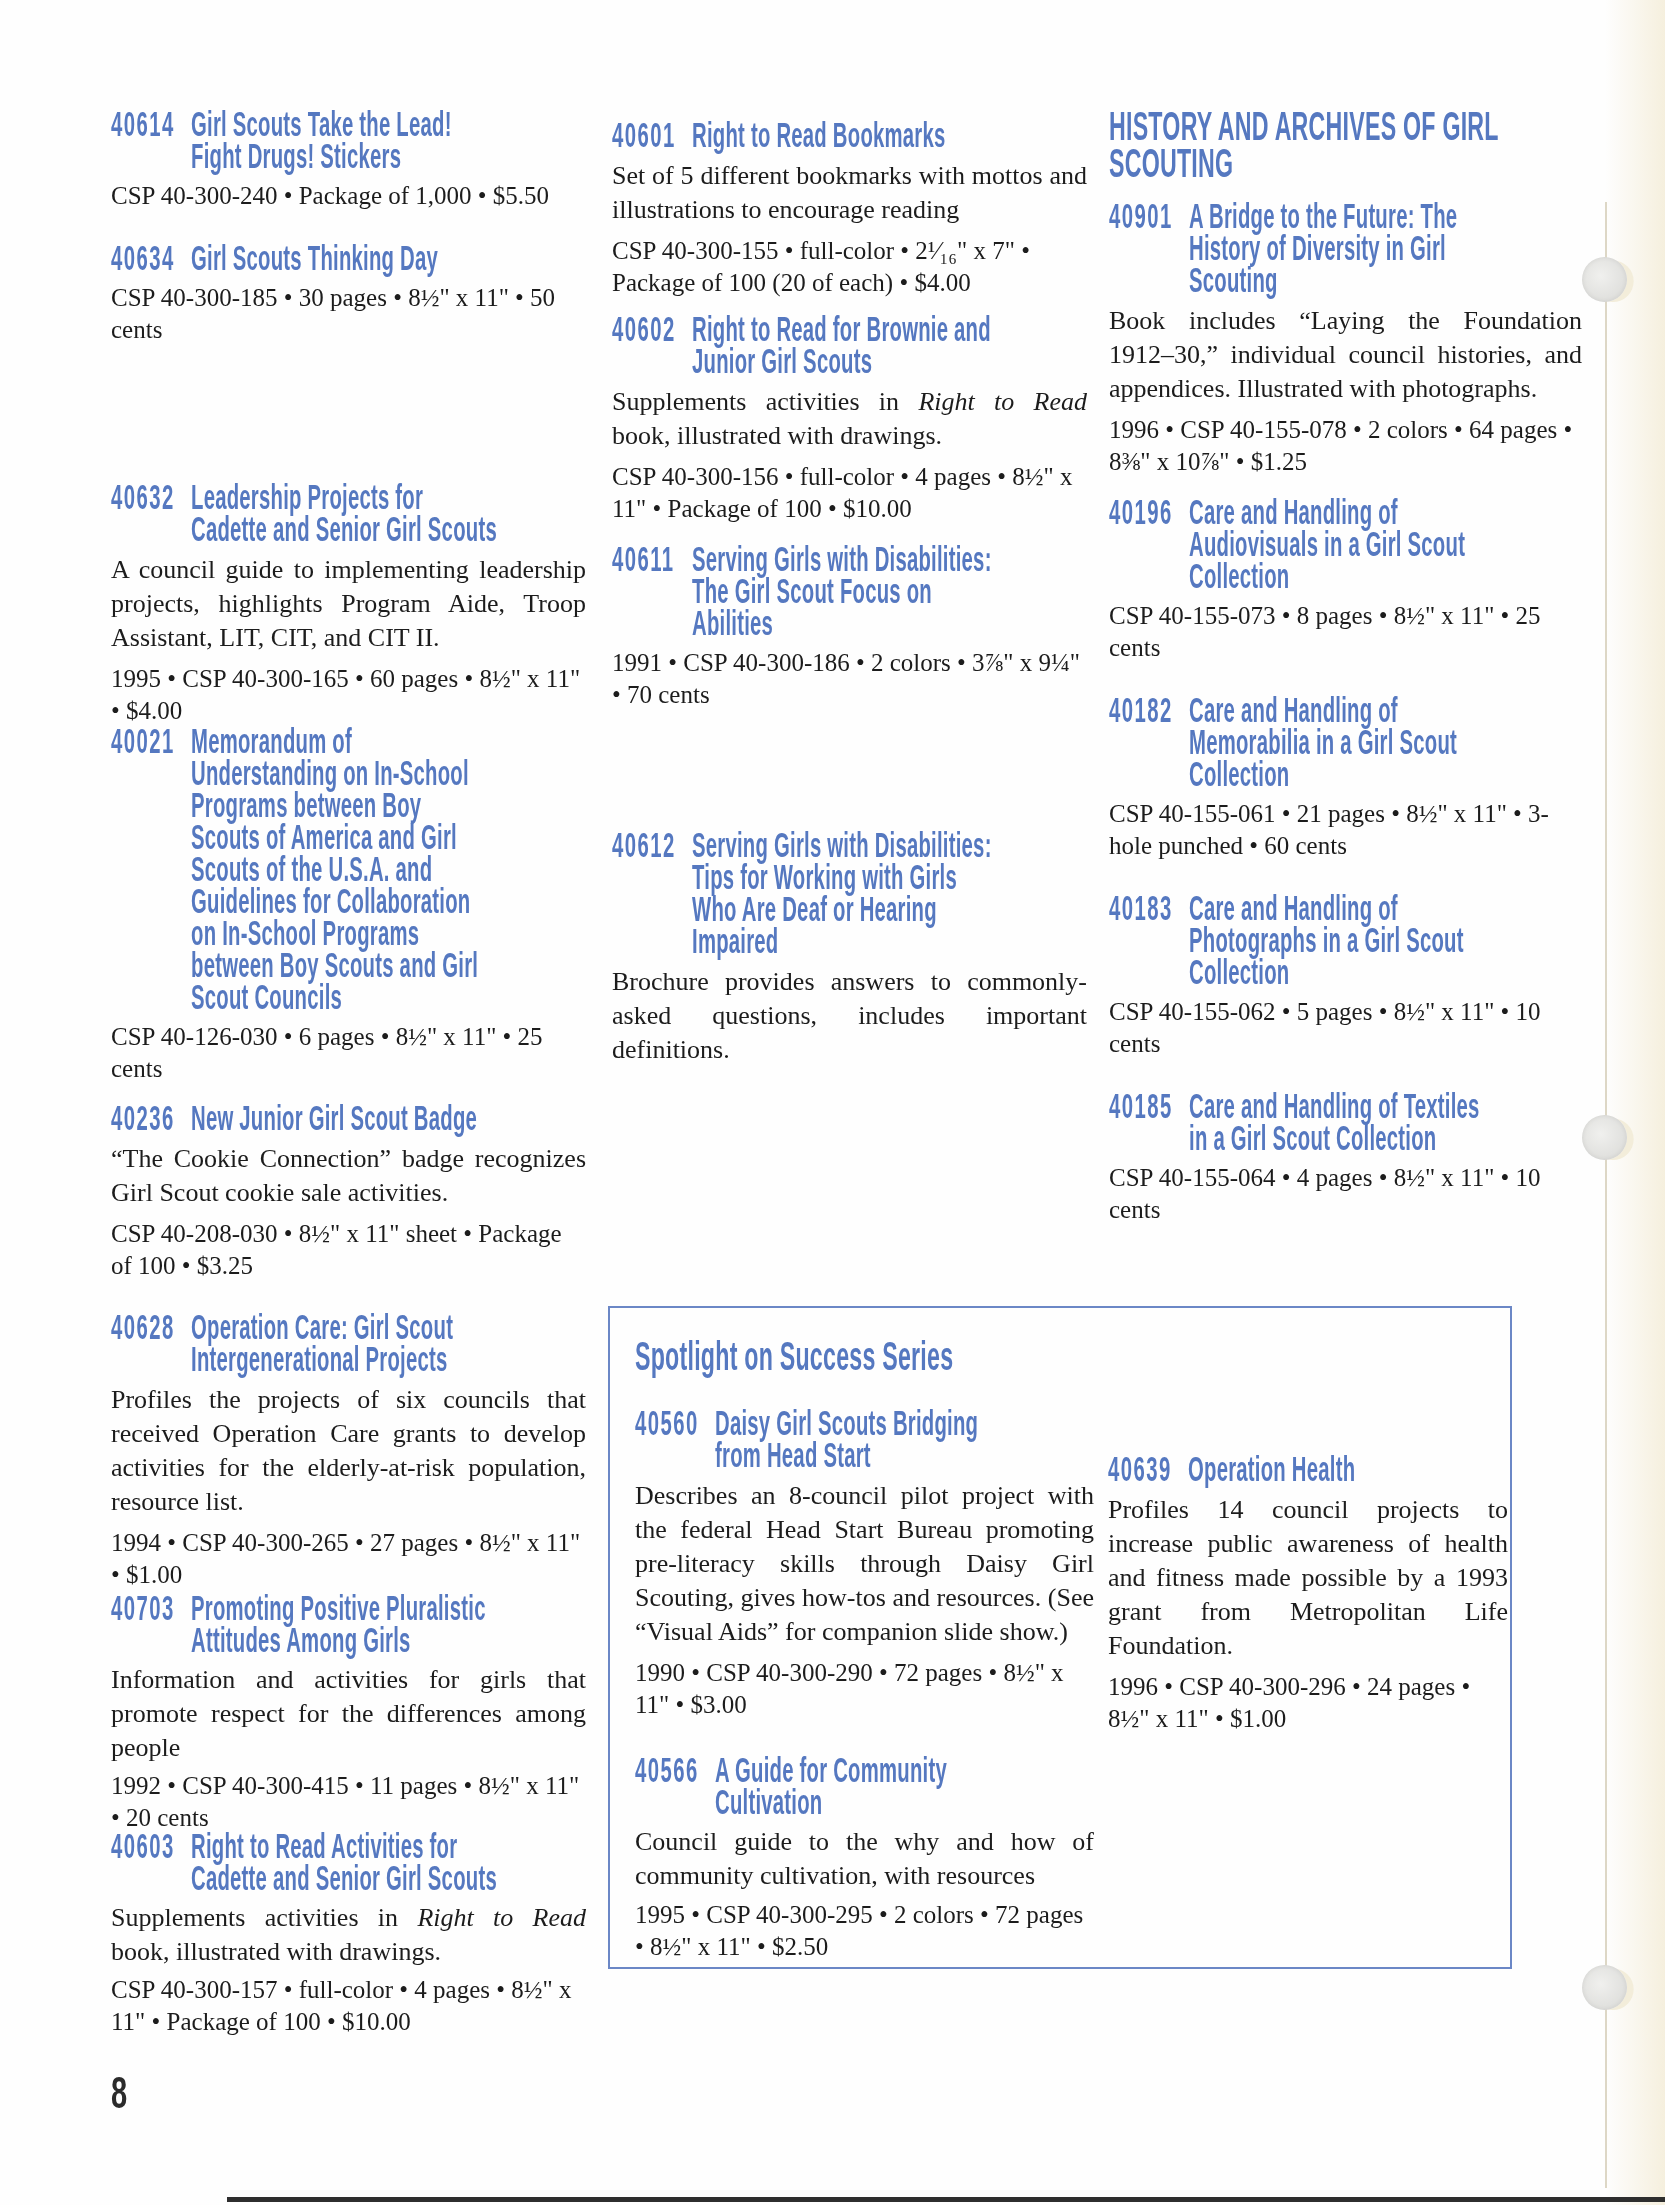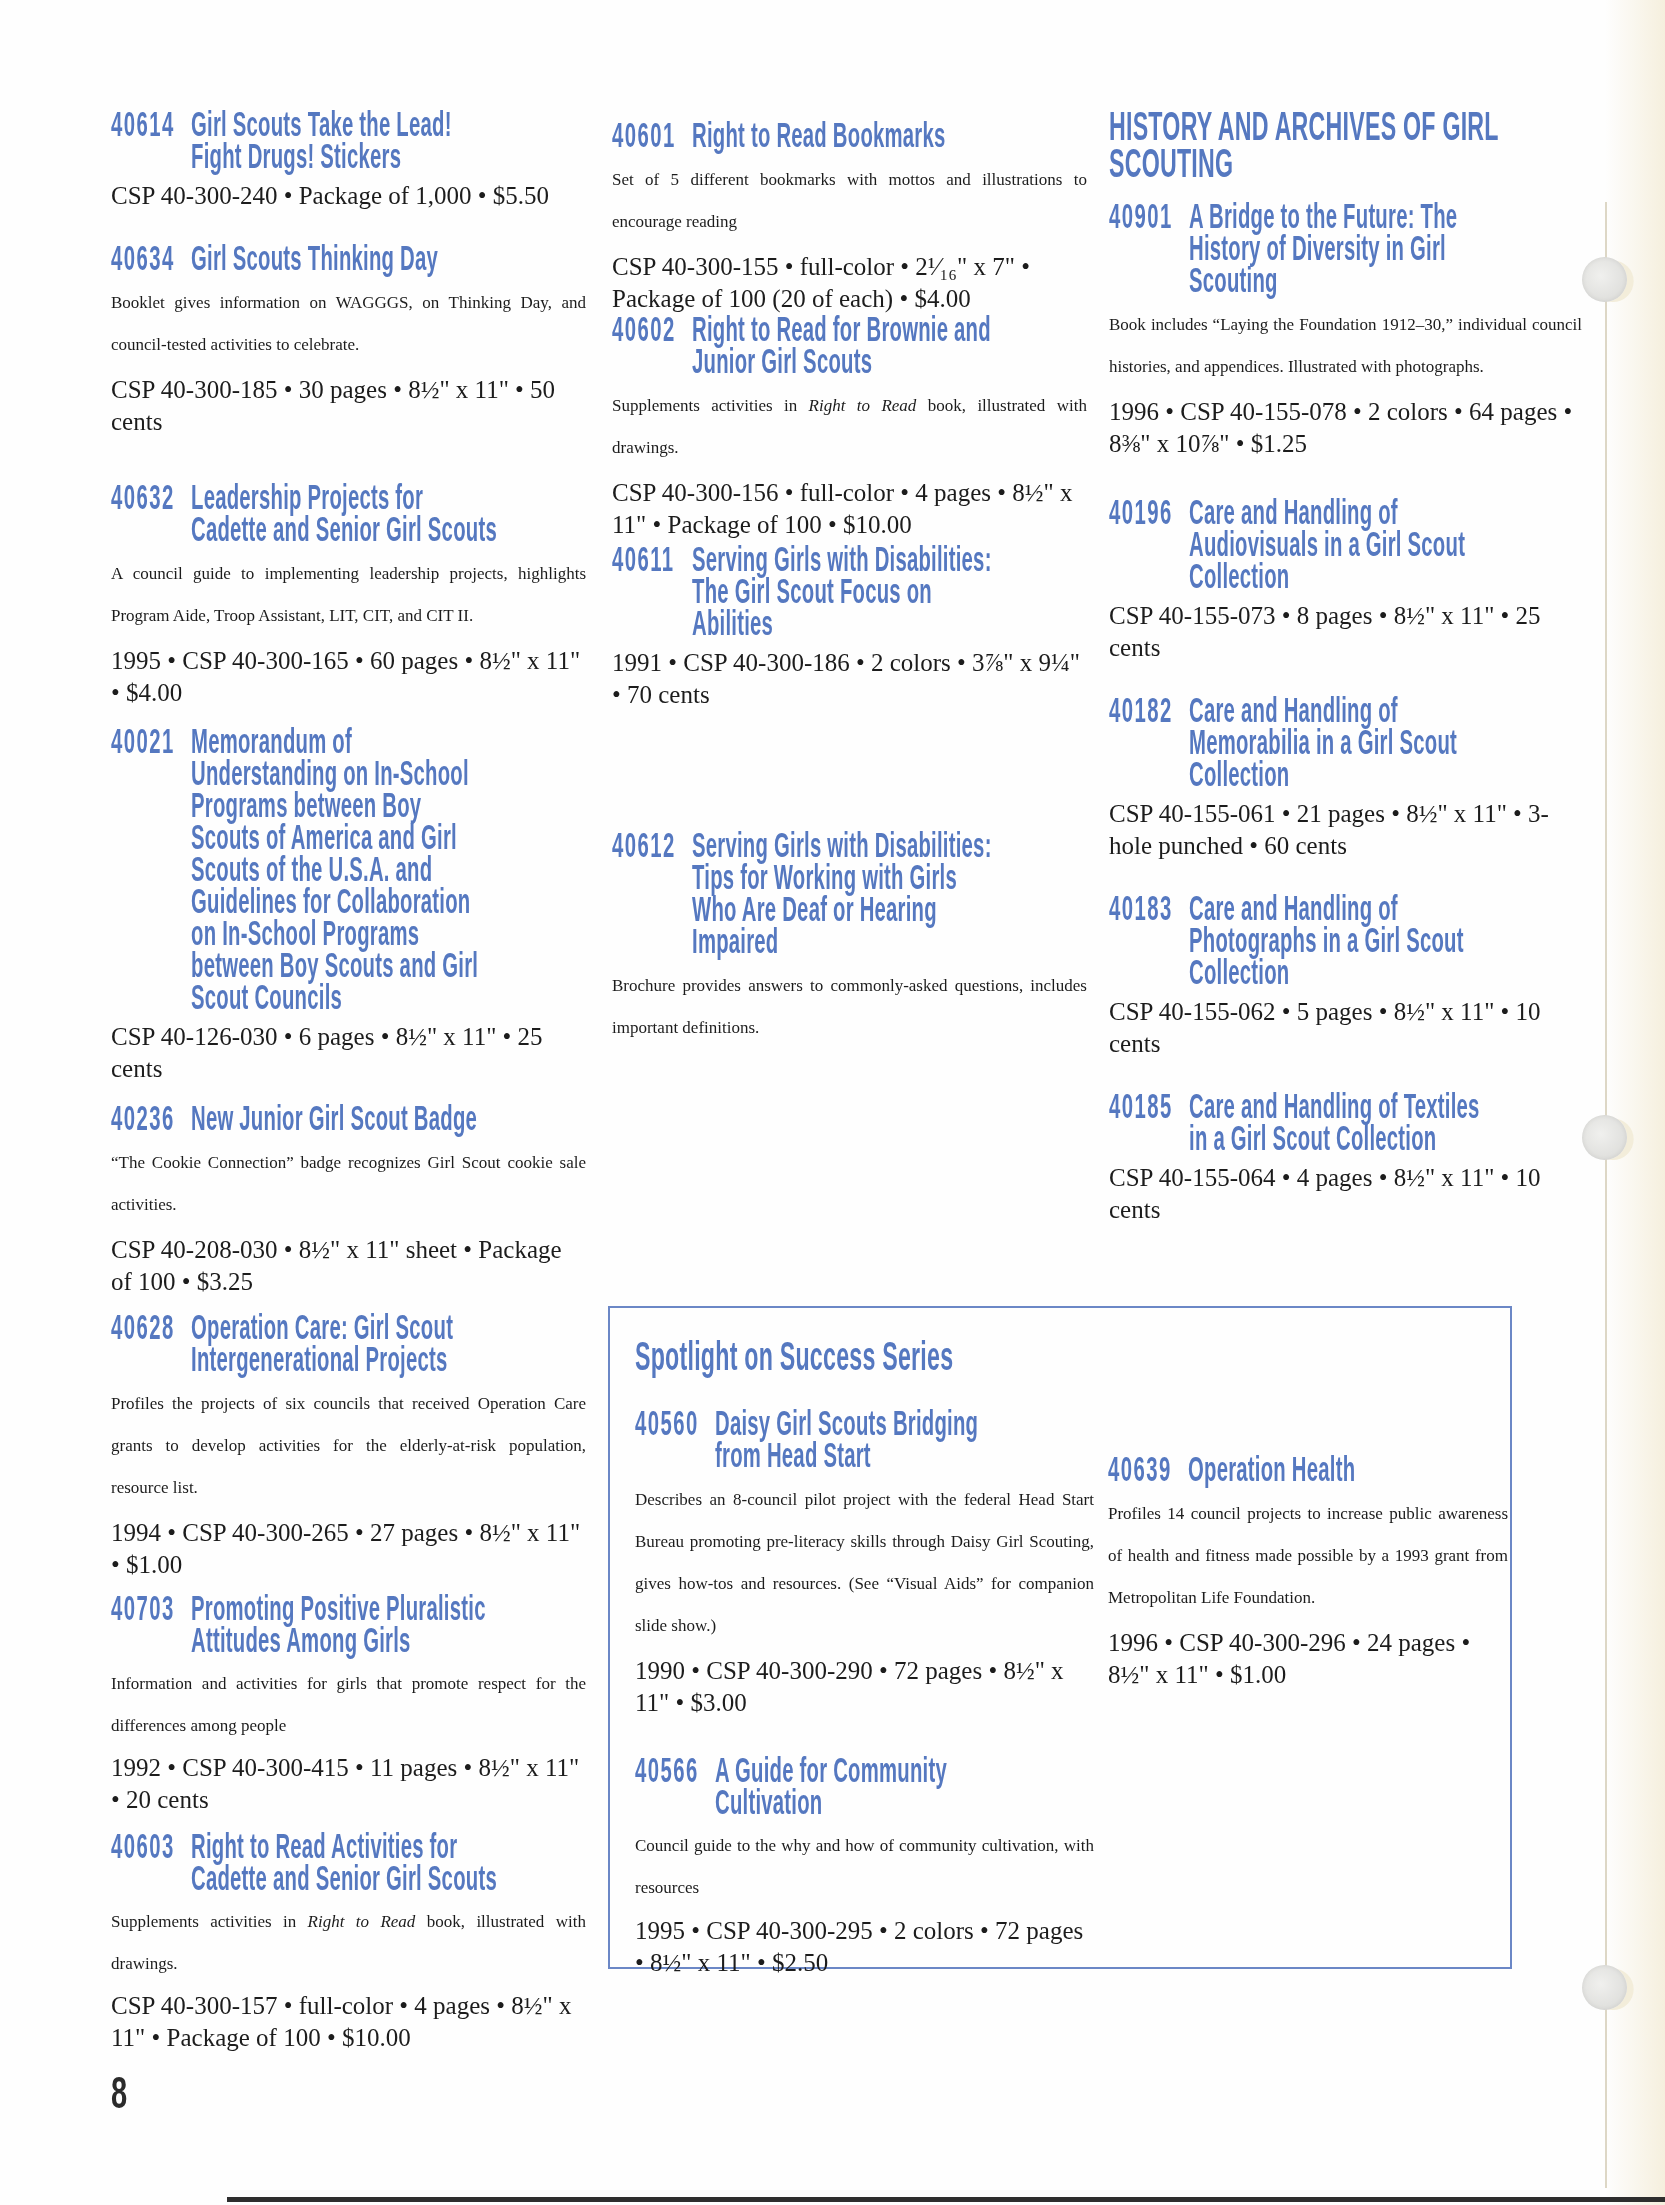--- a/index.html
+++ b/index.html
@@ -20,21 +20,21 @@
     font-family:"Liberation Sans",sans-serif;font-weight:bold;
     font-size:35px;line-height:32px;color:#5578c0;letter-spacing:0.4px;
   }
   .num{flex:0 0 138px;letter-spacing:2.5px;}
   .title{flex:1;white-space:pre-line;padding-right:13.5px;}
   .sec-h{
     width:172.4%;transform:scaleX(.58);transform-origin:0 0;white-space:pre-line;
     font-family:"Liberation Sans",sans-serif;font-weight:bold;
     font-size:40px;line-height:37px;color:#5578c0;letter-spacing:0.4px;
   }
-  .desc{margin:8.4px 0 0;font-size:17px;line-height:42px;text-align:justify;}
+  .desc{margin:8.4px 0 0;font-size:26px;line-height:34px;text-align:justify;}
   .desc i{font-style:italic;}
   .specs{margin:7.6px 0 0;font-size:25px;line-height:32px;}
   
   #spotlight{
     position:absolute;left:608px;top:1306px;width:904px;height:663px;
     border:2.5px solid #6b87c6;box-sizing:border-box;background:#fefefe;
   }
   #spotlight .box-head{position:absolute;left:25px;top:30px;}
   .box-col{position:absolute;top:0;height:100%;}
   #box-left{left:25px;width:459px;}
@@ -67,21 +67,20 @@
       <span class="title">Girl Scouts Take the Lead!
 Fight Drugs! Stickers</span>
     </div>
     <p class="specs">CSP 40-300-240 • Package of 1,000 • $5.50</p>
   </div>
   <div class="item" style="top:242px">
     <div class="h">
       <span class="num">40634</span>
       <span class="title">Girl Scouts Thinking Day</span>
     </div>
-    <p class="desc">Booklet gives information on WAGGGS, on Thinking Day, and council-tested activities to celebrate.</p>
     <p class="specs">CSP 40-300-185 • 30 pages • 8½" x 11" • 50 cents</p>
   </div>
   <div class="item" style="top:481px">
     <div class="h">
       <span class="num">40632</span>
       <span class="title">Leadership Projects for
 Cadette and Senior Girl Scouts</span>
     </div>
     <p class="desc">A council guide to implementing leadership projects, highlights Program Aide, Troop Assistant, LIT, CIT, and CIT II.</p>
     <p class="specs">1995 • CSP 40-300-165 • 60 pages • 8½" x 11" • $4.00</p>

